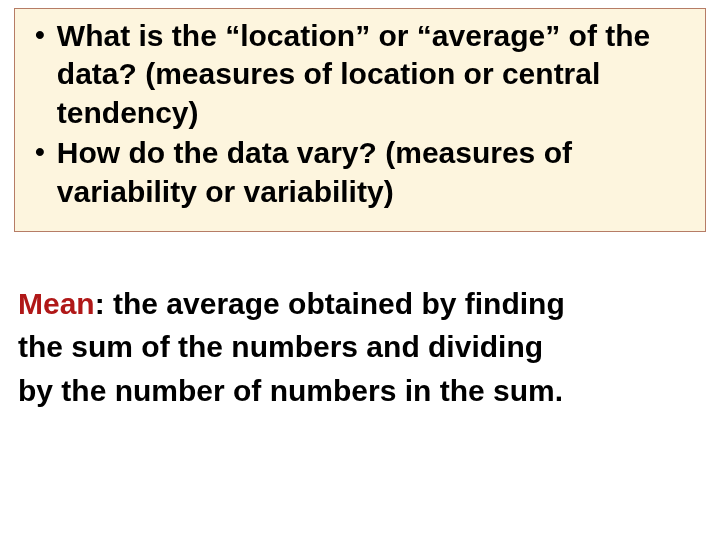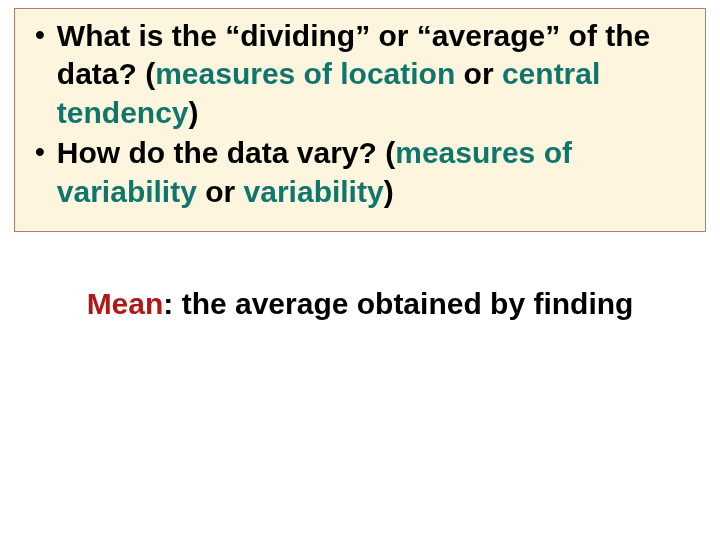--- a/index.html
+++ b/index.html
@@ -29,53 +29,54 @@
     margin: 4px 12px 0 8px;
     line-height: 1;
   }
   .bullet-text {
     font-size: 30px;
     font-weight: bold;
     color: #000;
     line-height: 1.28;
     flex: 1;
   }
-  .hl { color: #0f766e; }
+  .hl { color: #000000; }
   .def {
     margin: 50px 18px 0 18px;
     font-size: 30px;
     font-weight: bold;
     color: #000;
     line-height: 1.45;
-    text-align: center;
   }
   .def .term { color: #b01818; }
 </style>
 </head>
 <body>
 
 <div class="slide">
 
   <div class="box">
 
     <div class="bullet-row">
       <div class="bullet-dot">•</div>
       <div class="bullet-text">
-        <span>What is the </span><span>“dividing”</span><span> or </span><span>“average”</span><span> of the data?  </span><span>(</span><span class="hl">measures of location</span><span> or </span><span class="hl">central tendency</span><span>)</span>
+        <span>What is the </span><span>“location”</span><span> or </span><span>“average”</span><span> of the data?  </span><span>(</span><span class="hl">measures of location</span><span> or </span><span class="hl">central tendency</span><span>)</span>
       </div>
     </div>
 
     <div class="bullet-row">
       <div class="bullet-dot">•</div>
       <div class="bullet-text">
         <span>How do the data vary?  </span><span>(</span><span class="hl">measures of variability</span><span> or </span><span class="hl">variability</span><span>)</span>
       </div>
     </div>
 
   </div>
 
   <div class="def">
     <div>
       <span class="term">Mean</span><span>:  </span><span>the average obtained by finding</span>
     </div>
+    <div>the sum of the numbers and dividing</div>
+    <div>by the number of numbers in the sum.</div>
   </div>
 
 </div>
 
 </body></html>

